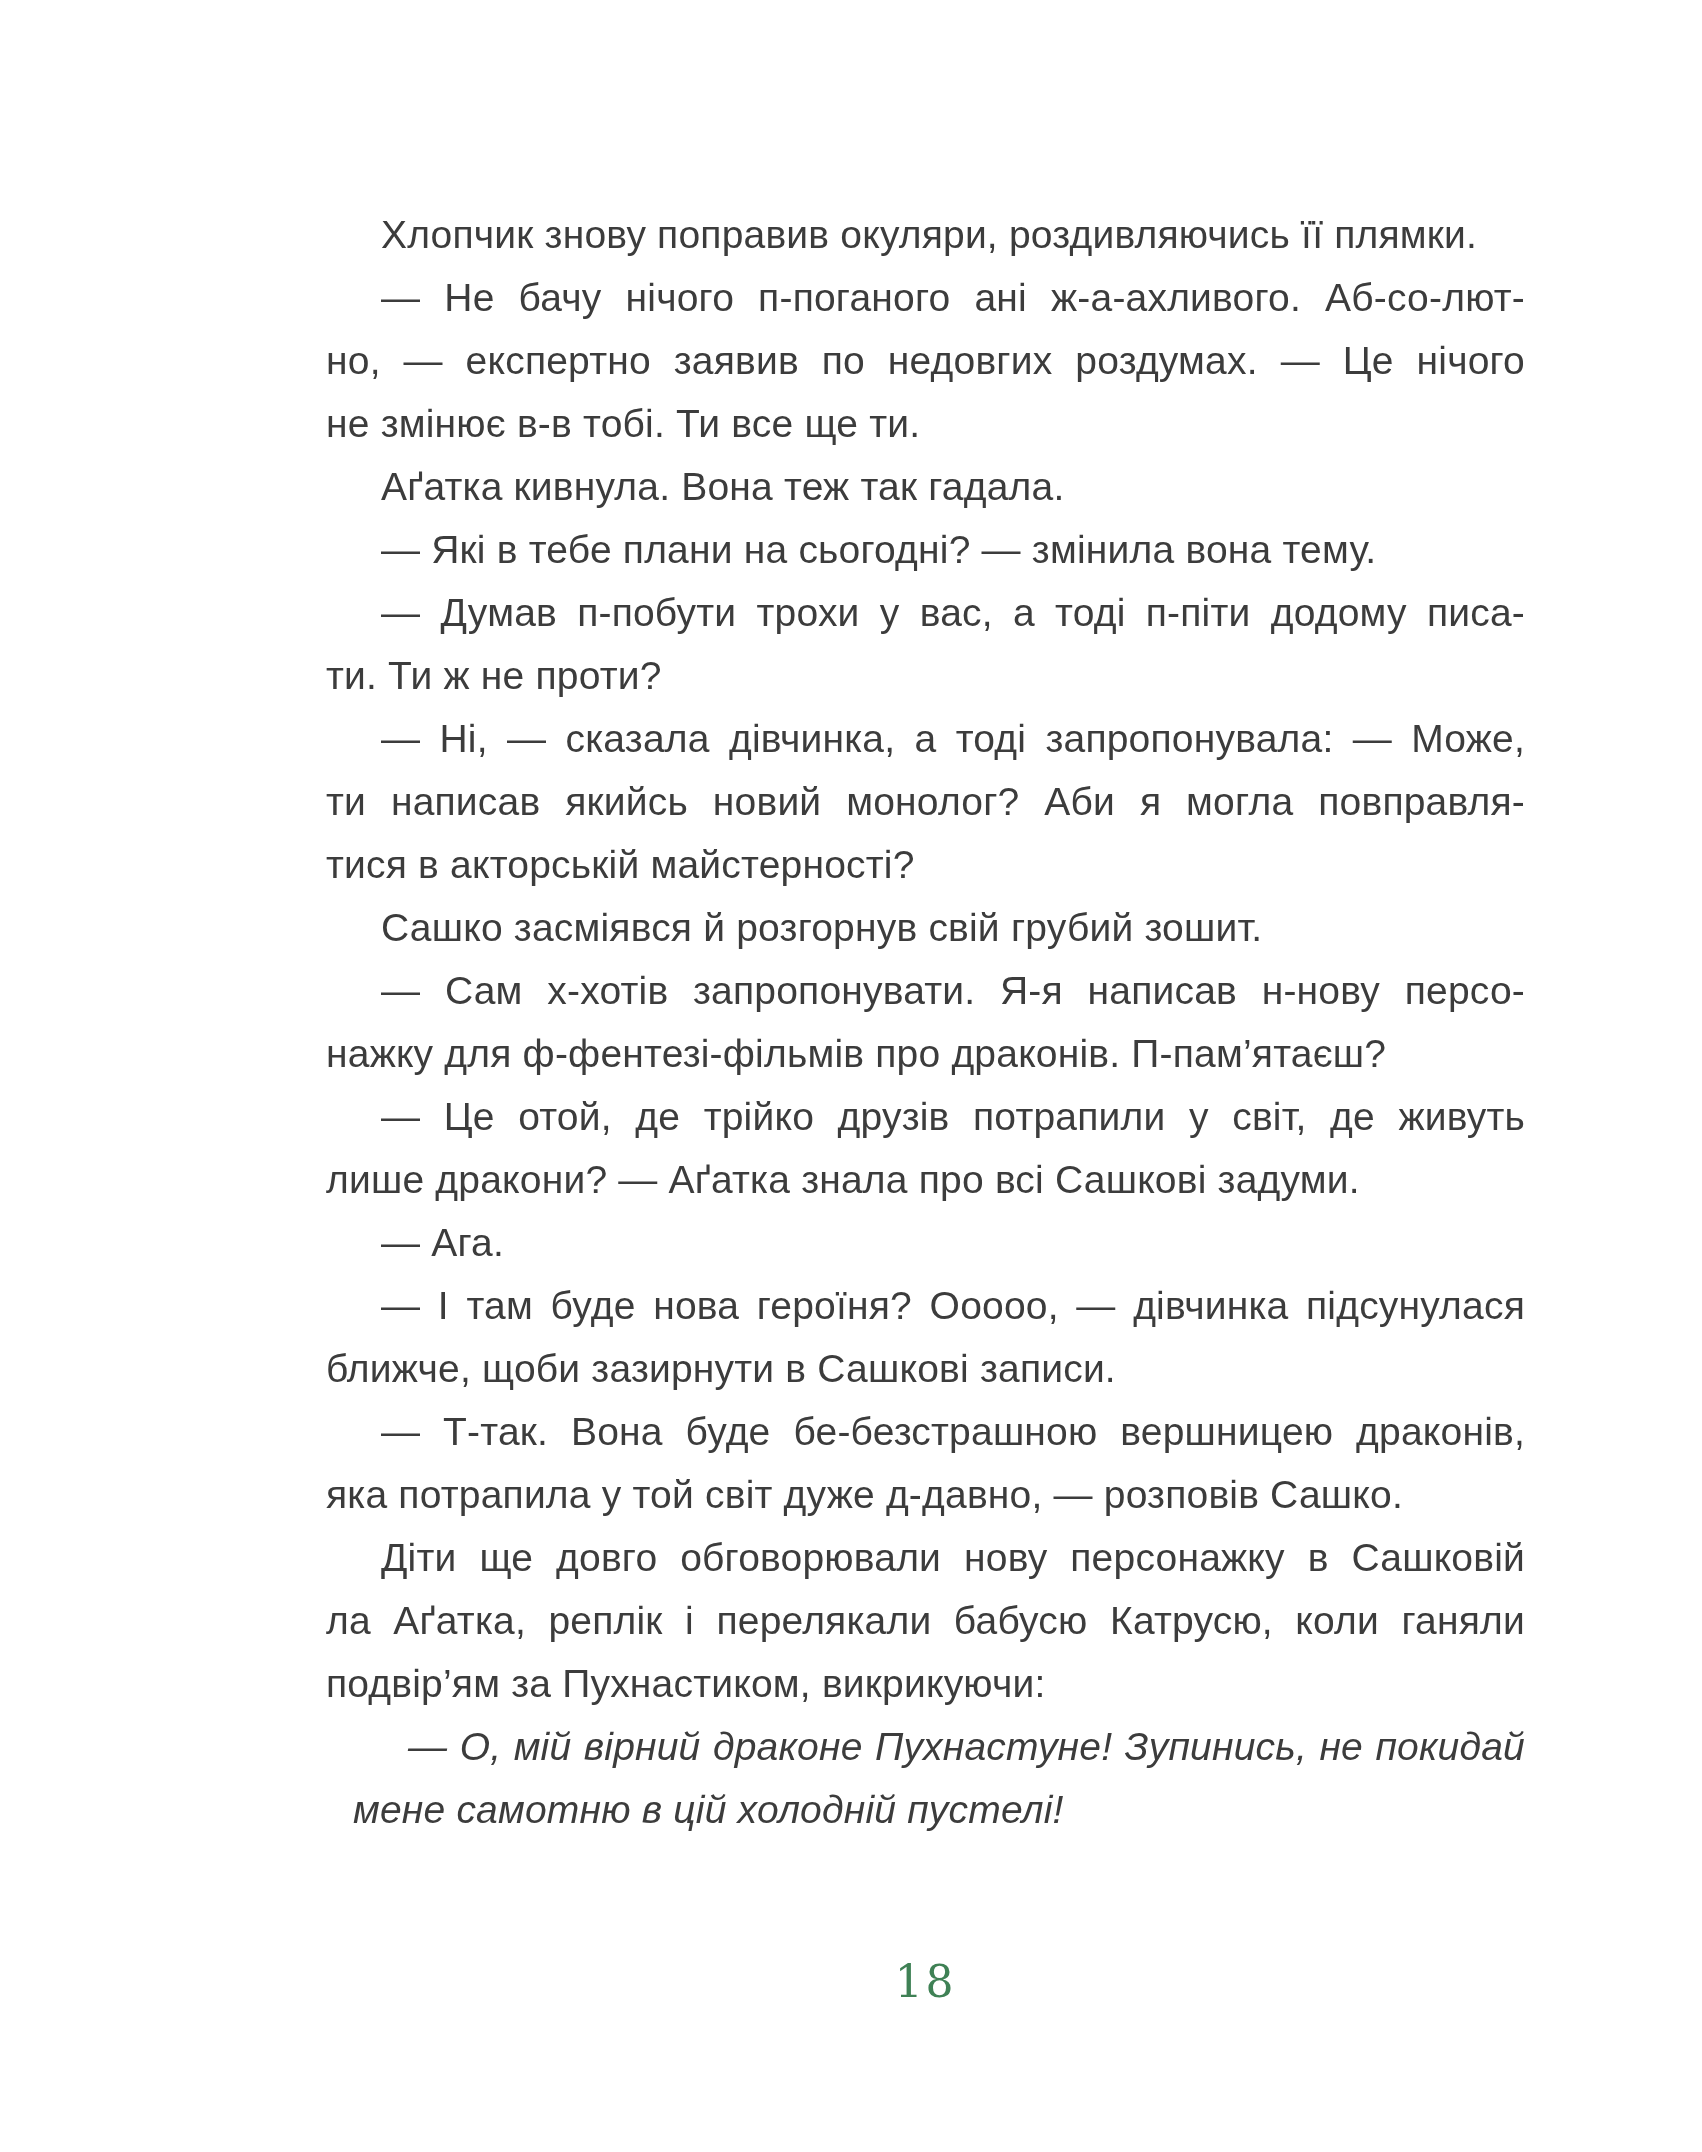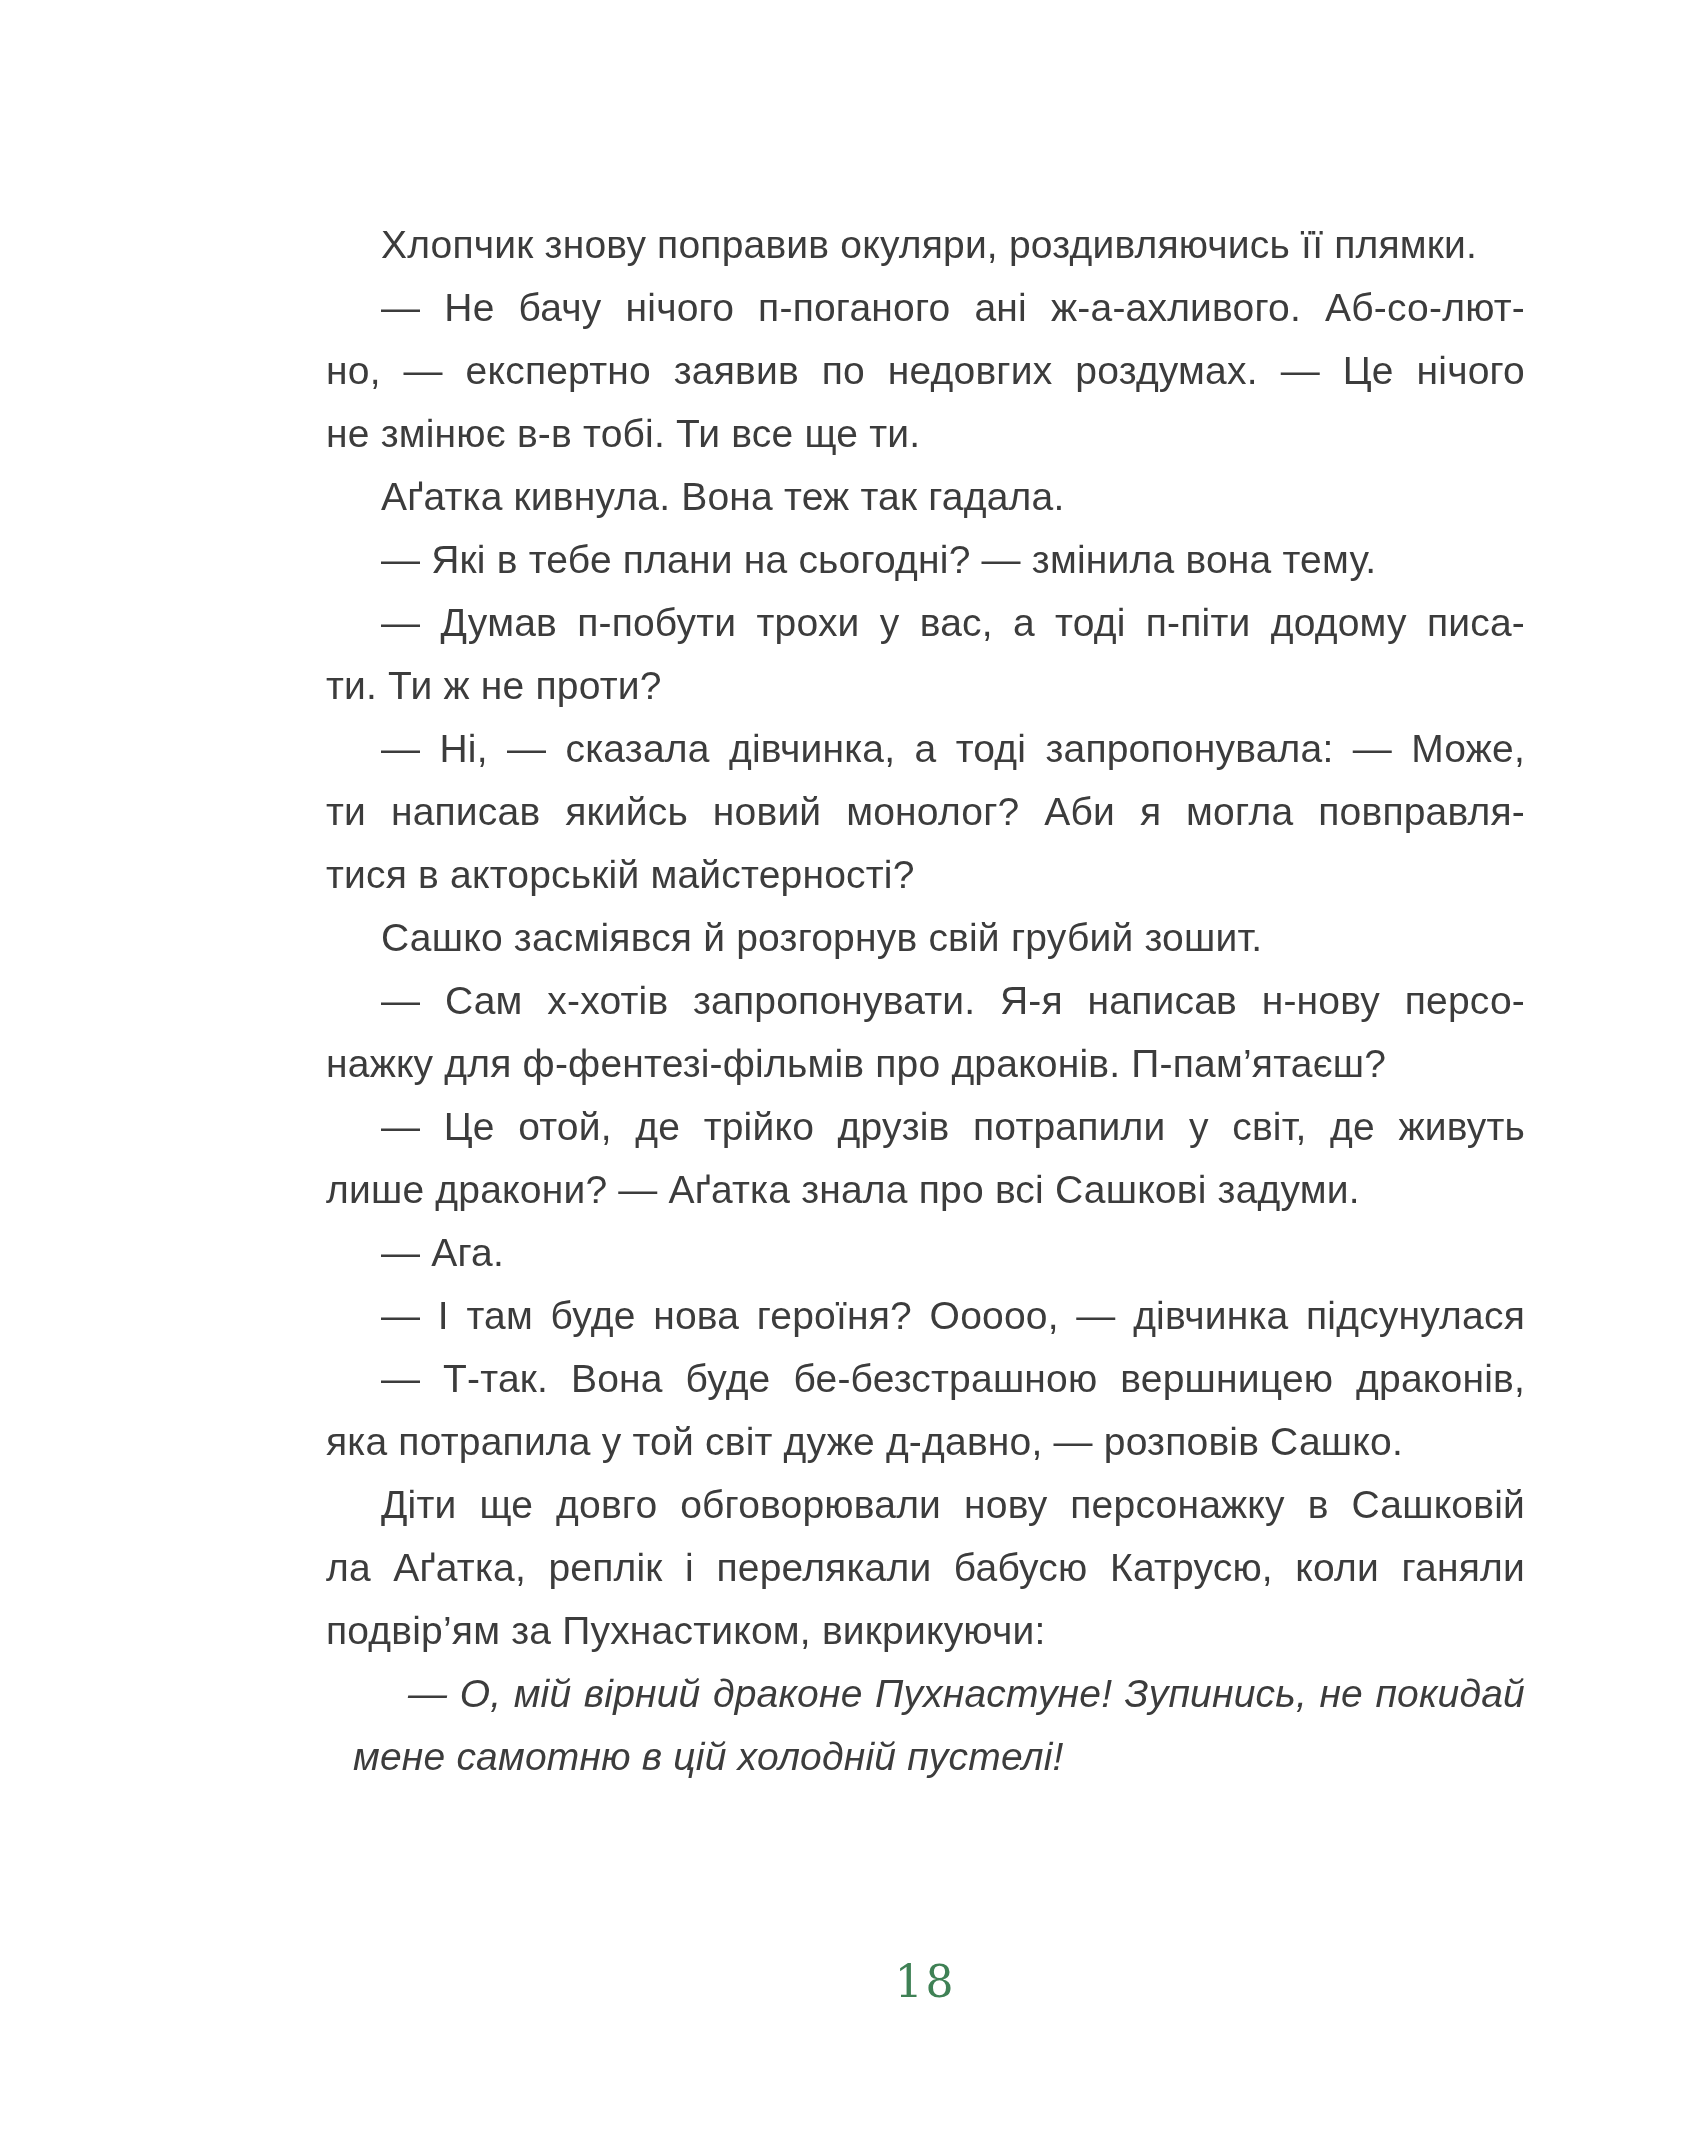--- a/index.html
+++ b/index.html
@@ -15,21 +15,21 @@
     position: relative;
     width: 1702px;
     height: 2153px;
     background: var(--bg-color, #ffffff);
     overflow: hidden;
   }
 
   .text-block {
     position: absolute;
     left: 326px;
-    top: 213px;
+    top: 203px;
     width: 1199px;
     font-size: 39px;
     line-height: 63px;
     color: var(--text-color, #3c3c3c);
     letter-spacing: 0.2px;
   }
 
   .line {
     text-align: left;
     min-height: 63px;
@@ -82,20 +82,21 @@
     <div class="line in j">— Ні, — сказала дівчинка, а тоді запропонувала: — Може,</div>
     <div class="line j">ти написав якийсь новий монолог? Аби я могла повправля-</div>
     <div class="line">тися в акторській майстерності?</div>
     <div class="line in">Сашко засміявся й розгорнув свій грубий зошит.</div>
     <div class="line in j">— Сам х-хотів запропонувати. Я-я написав н-нову персо-</div>
     <div class="line">нажку для ф-фентезі-фільмів про драконів. П-пам’ятаєш?</div>
     <div class="line in j">— Це отой, де трійко друзів потрапили у світ, де живуть</div>
     <div class="line">лише дракони? — Аґатка знала про всі Сашкові задуми.</div>
     <div class="line in">— Ага.</div>
     <div class="line in j">— І там буде нова героїня? Ооооо, — дівчинка підсунулася</div>
+    <div class="line">ближче, щоби зазирнути в Сашкові записи.</div>
     <div class="line in j">— Т-так. Вона буде бе-безстрашною вершницею драконів,</div>
     <div class="line">яка потрапила у той світ дуже д-давно, — розповів Сашко.</div>
     <div class="line in j">Діти ще довго обговорювали нову персонажку в Сашковій</div>
     <div class="line j">ла Аґатка, реплік і перелякали бабусю Катрусю, коли ганяли</div>
     <div class="line">подвір’ям за Пухнастиком, викрикуючи:</div>
     <div class="line in j it">— О, мій вірний драконе Пухнастуне! Зупинись, не покидай</div>
     <div class="line it">мене самотню в цій холодній пустелі!</div>
   </div>
 
   <div class="page-number">18</div>

